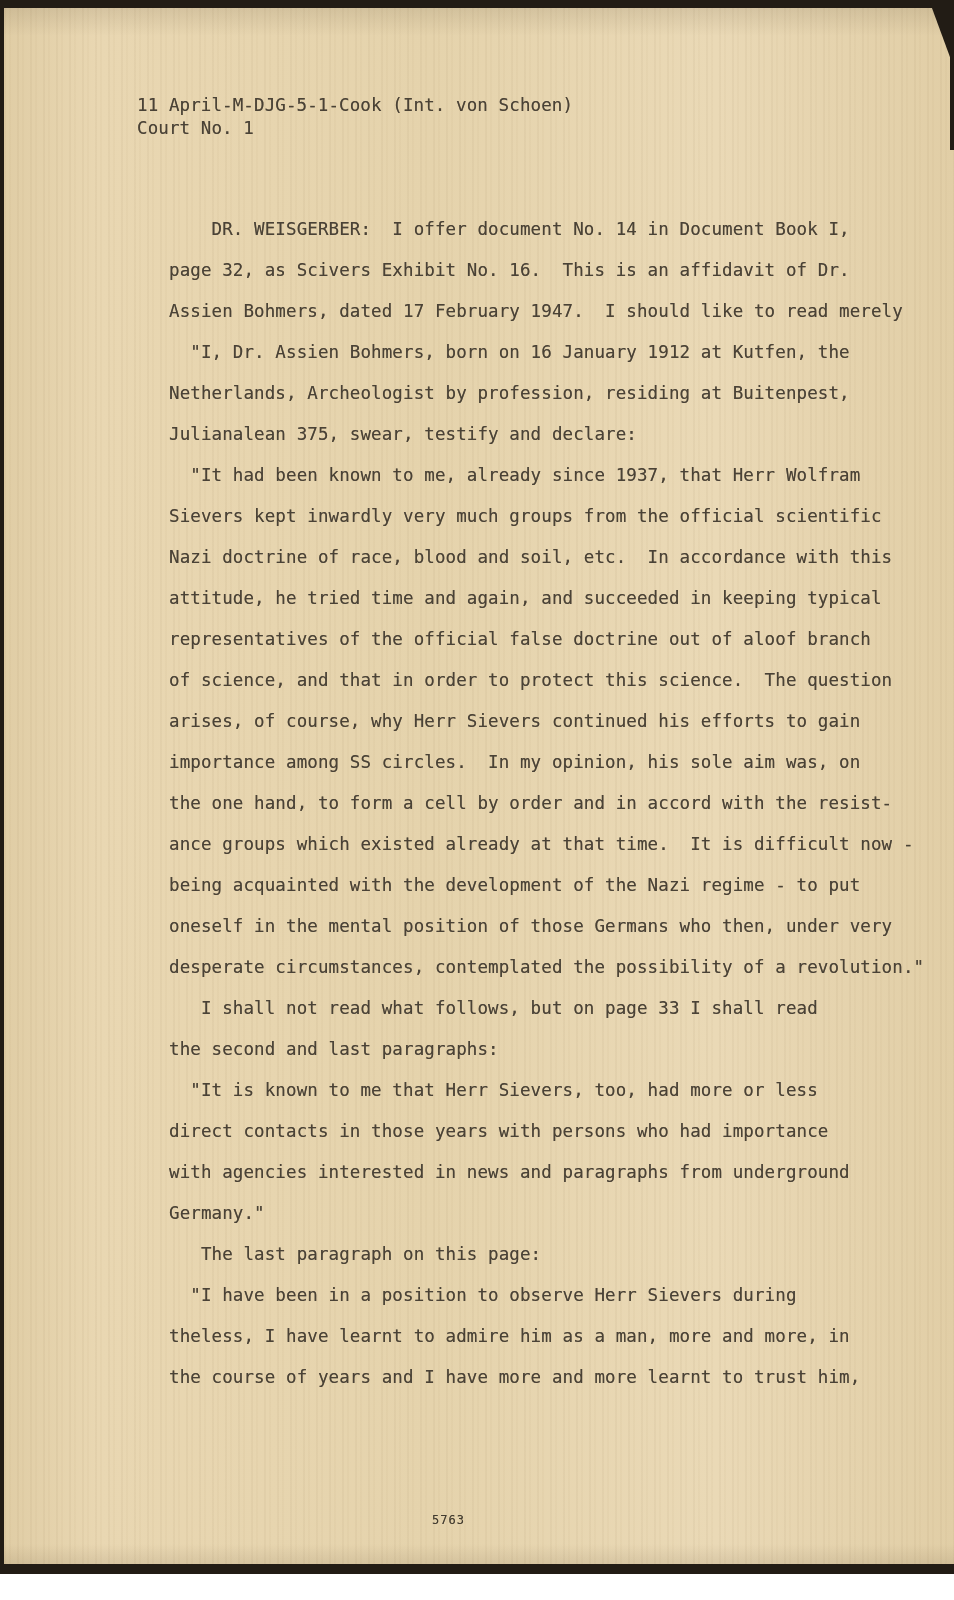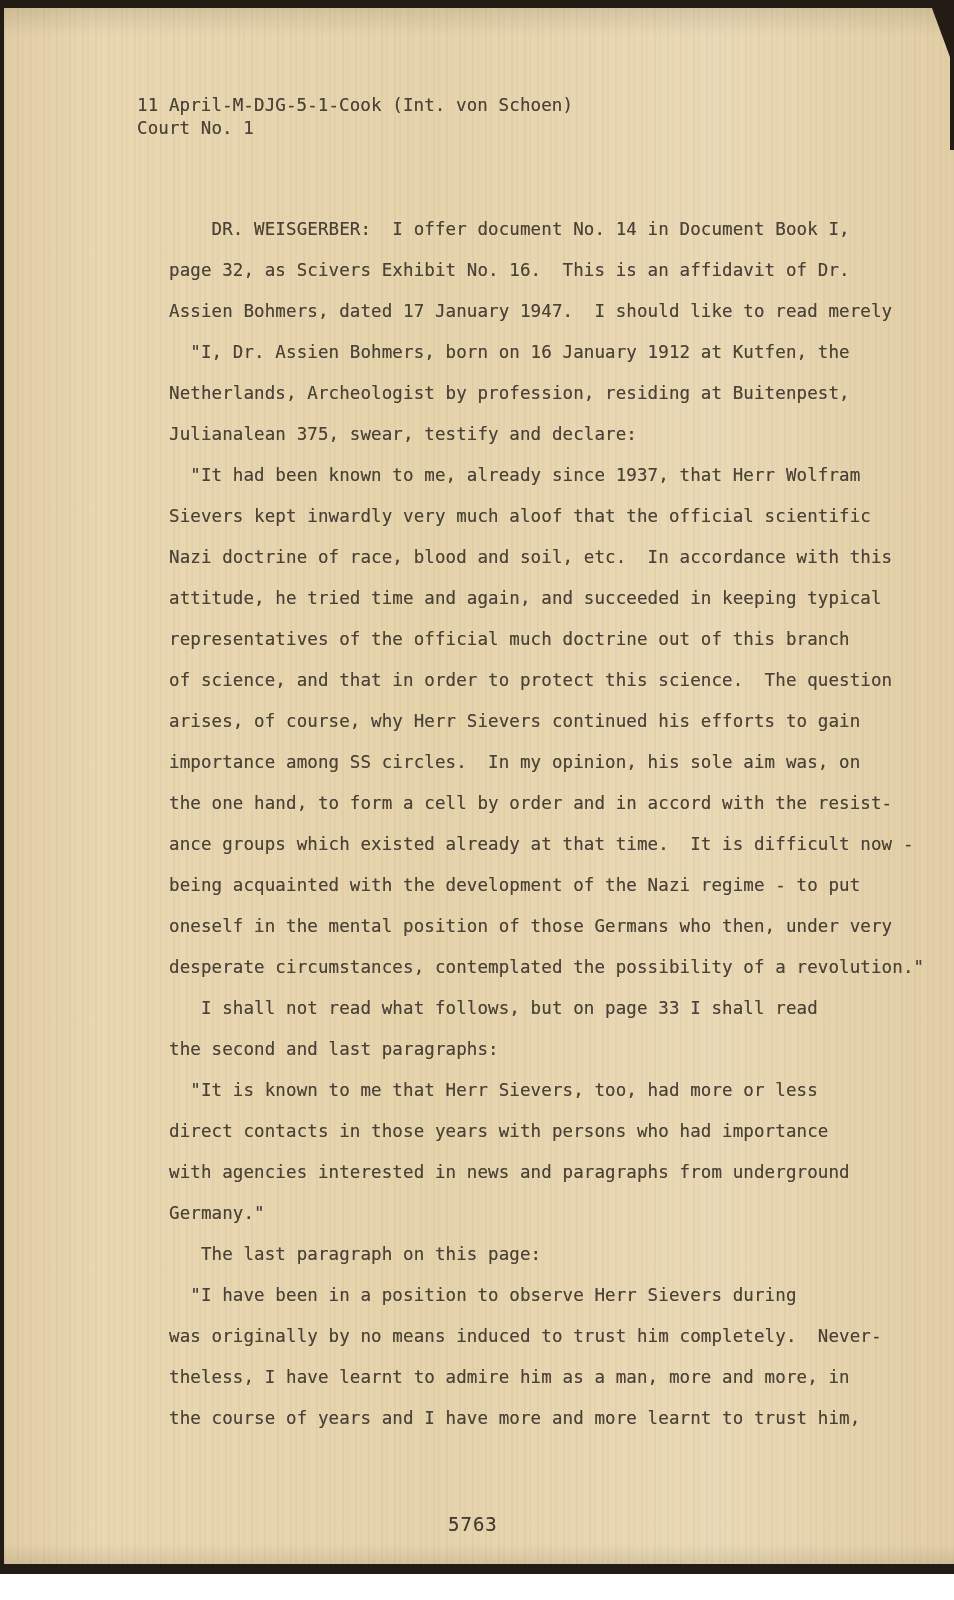--- a/index.html
+++ b/index.html
@@ -47,22 +47,22 @@
   .header-block {
     position: absolute; left: 133px; top: 86px;
   }
   .header-block .line { line-height: 23px; height: 23px; white-space: pre; }
   .body-block {
     position: absolute; left: 133px; top: 201px;
   }
   .line { white-space: pre; }
   .body-block .line { line-height: 41px; height: 41px; margin-left: 32px; }
   .page-number {
-    position: absolute; left: 444px; top: 1505px;
-    font-size: 19px;
+    position: absolute; left: 428px; top: 1505px;
+    font-size: 12px;
     color: #433c30;
     text-shadow: 0 0 0.6px rgba(67,60,48,0.55);
     letter-spacing: 1px;
     text-align: right;
   }
 </style>
 </head>
 <body>
 
 <div class="scan">
@@ -70,33 +70,33 @@
 
     <div class="header-block typed">
       <div class="line">11 April-M-DJG-5-1-Cook (Int. von Schoen)</div>
       <div class="line">Court No. 1</div>
     </div>
 
     <div class="body-block typed">
       <div class="para">
         <div class="line">    DR. WEISGERBER:  I offer document No. 14 in Document Book I,</div>
         <div class="line">page 32, as Scivers Exhibit No. 16.  This is an affidavit of Dr.</div>
-        <div class="line">Assien Bohmers, dated 17 January 1947.  I should like to read merely</div>
+        <div class="line">Assien Bohmers, dated 17 February 1947.  I should like to read merely</div>
       </div>
       <div class="para">
         <div class="line">  "I, Dr. Assien Bohmers, born on 16 January 1912 at Kutfen, the</div>
         <div class="line">Netherlands, Archeologist by profession, residing at Buitenpest,</div>
         <div class="line">Julianalean 375, swear, testify and declare:</div>
       </div>
       <div class="para">
         <div class="line">  "It had been known to me, already since 1937, that Herr Wolfram</div>
-        <div class="line">Sievers kept inwardly very much aloof that the official scientific</div>
+        <div class="line">Sievers kept inwardly very much groups from the official scientific</div>
         <div class="line">Nazi doctrine of race, blood and soil, etc.  In accordance with this</div>
         <div class="line">attitude, he tried time and again, and succeeded in keeping typical</div>
-        <div class="line">representatives of the official much doctrine out of this branch</div>
+        <div class="line">representatives of the official false doctrine out of aloof branch</div>
         <div class="line">of science, and that in order to protect this science.  The question</div>
         <div class="line">arises, of course, why Herr Sievers continued his efforts to gain</div>
         <div class="line">importance among SS circles.  In my opinion, his sole aim was, on</div>
         <div class="line">the one hand, to form a cell by order and in accord with the resist-</div>
         <div class="line">ance groups which existed already at that time.  It is difficult now -</div>
         <div class="line">being acquainted with the development of the Nazi regime - to put</div>
         <div class="line">oneself in the mental position of those Germans who then, under very</div>
         <div class="line">desperate circumstances, contemplated the possibility of a revolution."</div>
       </div>
       <div class="para">
@@ -107,21 +107,20 @@
         <div class="line">  "It is known to me that Herr Sievers, too, had more or less</div>
         <div class="line">direct contacts in those years with persons who had importance</div>
         <div class="line">with agencies interested in news and paragraphs from underground</div>
         <div class="line">Germany."</div>
       </div>
       <div class="para">
         <div class="line">   The last paragraph on this page:</div>
       </div>
       <div class="para">
         <div class="line">  "I have been in a position to observe Herr Sievers during</div>
-        <div class="line">was originally by no means induced to trust him completely.  Never-</div>
         <div class="line">theless, I have learnt to admire him as a man, more and more, in</div>
         <div class="line">the course of years and I have more and more learnt to trust him,</div>
       </div>
     </div>
 
     <div class="page-number">5763</div>
   </div>
 
   <div class="edge-right-top"></div>
   <div class="corner-tr"></div>

